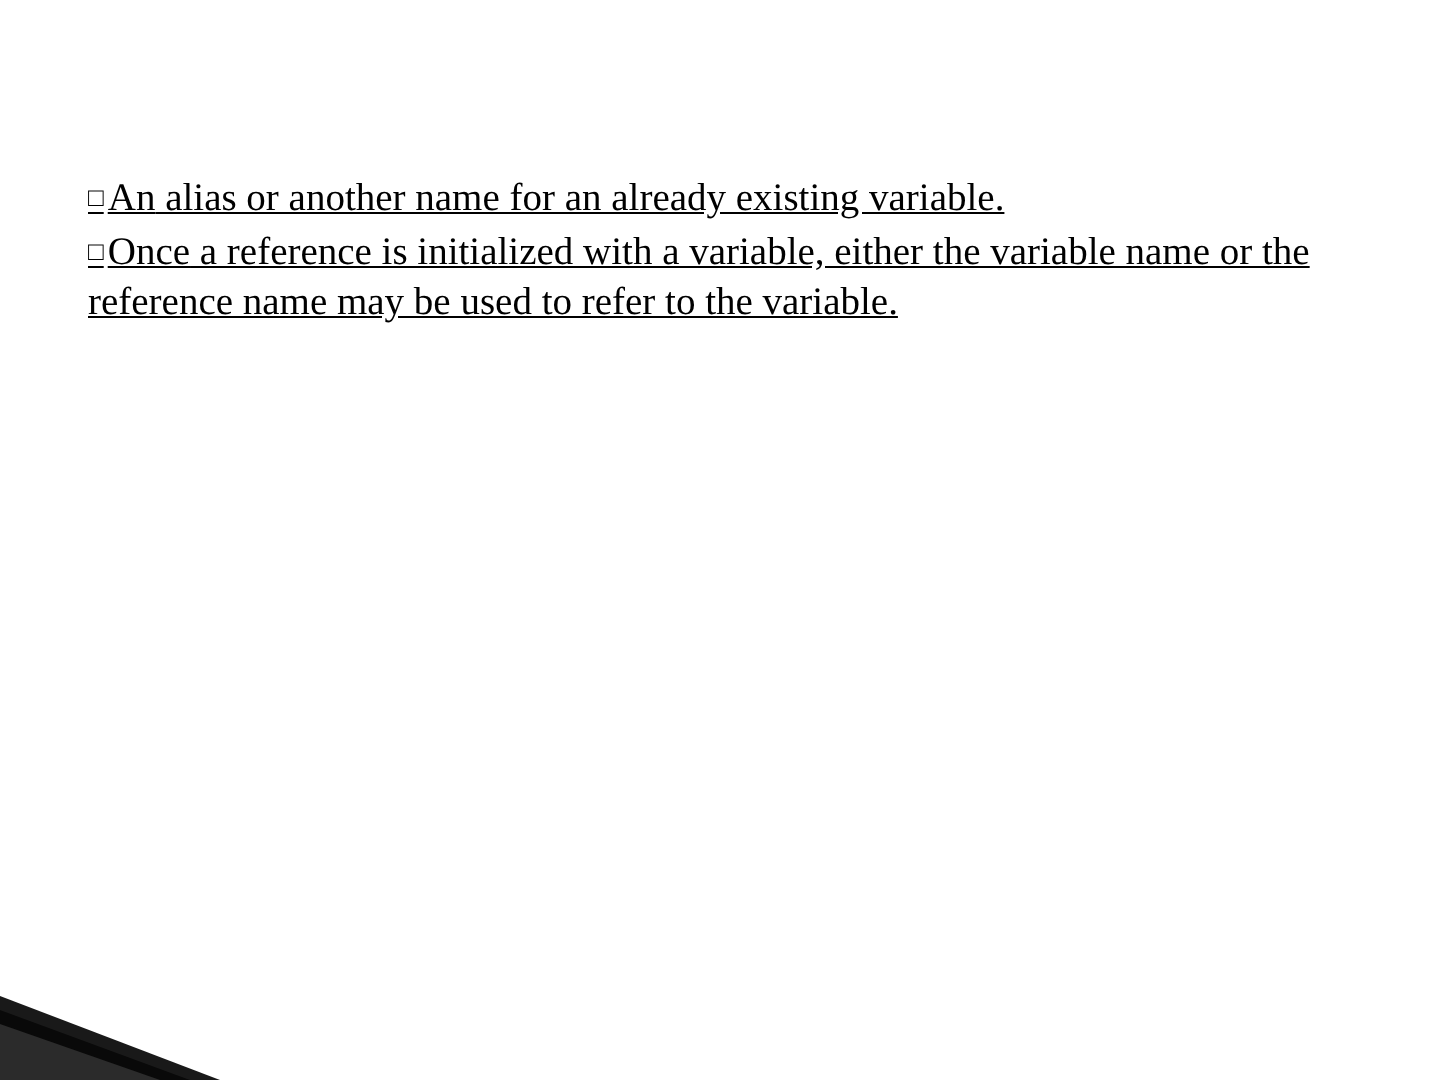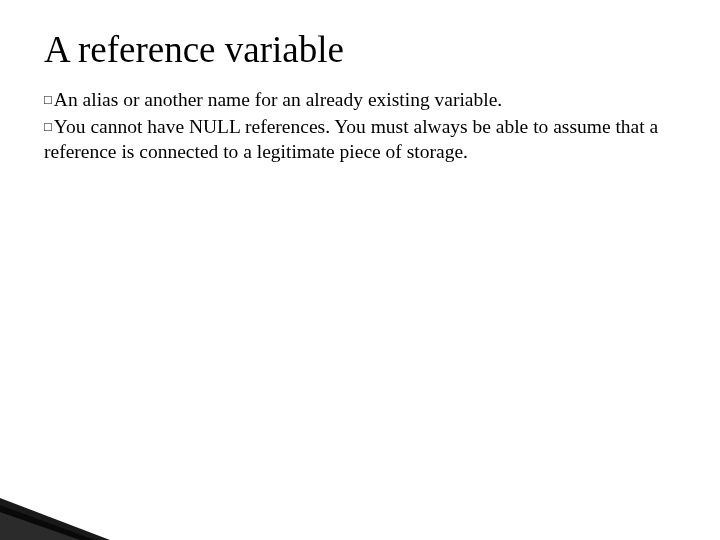--- a/index.html
+++ b/index.html
@@ -31,20 +31,21 @@
     position: absolute;
     top: 88px;
     left: 44px;
     width: 640px;
     font-size: 19.5px;
     line-height: 1.28;
   }
   .bullet-block {
     margin: 0 0 2px 0;
     text-align: left;
+    text-decoration: underline;
   }
   .sq {
     font-family: Arial, sans-serif;
     font-size: 13px;
     position: relative;
     top: -2px;
     margin-right: 2px;
   }
   .corner {
     position: absolute;
@@ -53,28 +54,27 @@
     width: 120px;
     height: 80px;
     pointer-events: none;
   }
 </style>
 </head>
 <body>
 
 <div class="slide">
 
-  <div class="title">A reference variable</div>
 
   <div class="body">
     <div class="bullet-block">
       <span class="sq">□</span><span>An</span><span> alias or another name for an already existing variable.</span>
     </div>
     <div class="bullet-block">
-      <span class="sq">□</span><span>You</span><span> cannot have NULL references. You must always be able to assume that a reference is connected to a legitimate piece of storage.</span>
+      <span class="sq">□</span><span>Once</span><span> a reference is initialized with a variable, either the variable name or the reference name may be used to refer to the variable.</span>
     </div>
   </div>
 
   <svg class="corner" viewBox="0 0 120 80">
     <polygon points="0,80 95,80 0,45" fill="#5a5a5a"></polygon>
     <polygon points="0,80 110,80 0,38" fill="#000000" opacity="0.9"></polygon>
     <polygon points="0,80 80,80 0,52" fill="#2b2b2b"></polygon>
   </svg>
 
 </div>

